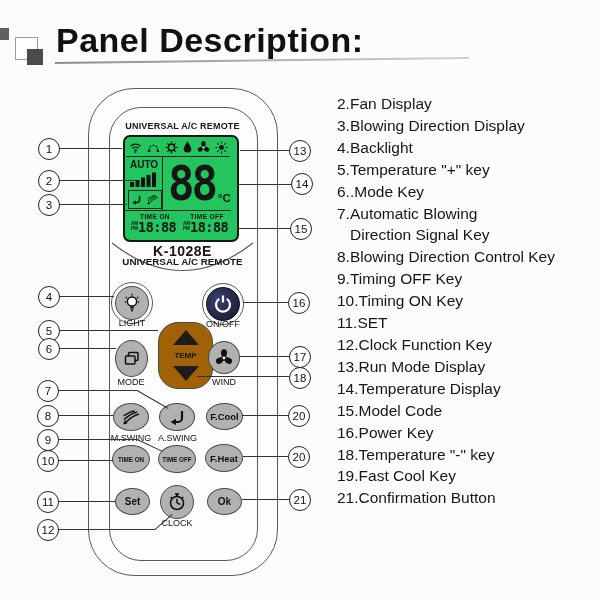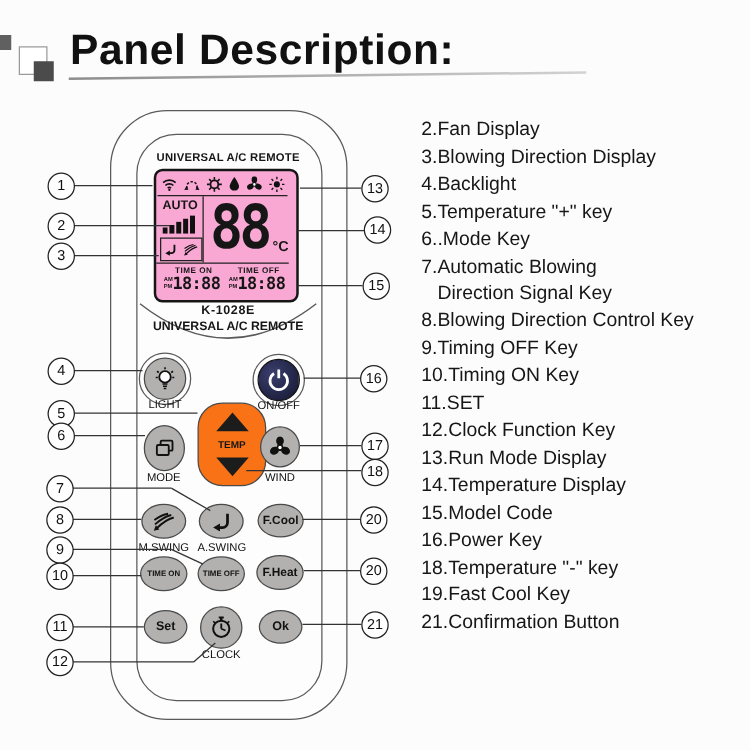--- a/index.html
+++ b/index.html
@@ -11,41 +11,41 @@
   .underline{left:55px;top:62px;width:414px;height:2px;background:linear-gradient(to right,#8c8c8c,#d2d2d2);transform:rotate(-.7deg);transform-origin:left center;}
   .sq-o{left:15px;top:37px;width:21px;height:21px;border:1.5px solid #9a9a9a;background:#fff;}
   .sq-f{left:27px;top:49px;width:16px;height:16px;background:#4b4b4b;}
   .sq-e{left:0;top:28px;width:9px;height:12px;background:#606060;}
   
   .outer{left:88px;top:88px;width:188px;height:486px;border:1.3px solid #5a5a5a;border-radius:46px;background:#fdfdfd;z-index:1;}
   .inner{left:109px;top:107px;width:147px;height:452px;border:1.2px solid #5a5a5a;border-radius:32px;z-index:1;}
   .brand{left:109px;width:147px;text-align:center;z-index:2;}
   .brand1{top:124px;font-size:11px;font-weight:700;font-style:italic;margin-top:40px;}
   .brand2{top:121px;font-size:9px;font-weight:700;letter-spacing:.2px;}
-  .model1{top:243px;font-size:10px;font-weight:700;letter-spacing:.5px;}
+  .model1{top:243px;font-size:14px;font-weight:700;letter-spacing:.5px;}
   .model2{top:256px;font-size:9.8px;font-weight:700;}
   
-  .lcd{left:123px;top:135px;width:112px;height:103px;background:#f9a8d4;border:2.6px solid #161616;border-radius:7px;z-index:2;}
+  .lcd{left:123px;top:135px;width:112px;height:103px;background:#22c55e;border:2.6px solid #161616;border-radius:7px;z-index:2;}
   .lcd .iconrow{position:absolute;left:1px;top:1px;width:104px;height:18px;display:flex;align-items:center;justify-content:space-around;border-bottom:1.6px solid #222;}
   .vdiv{position:absolute;left:37px;top:20px;width:1.4px;height:53px;background:#222;}
   .hdiv{position:absolute;left:0;top:73px;width:106px;height:1.4px;background:#222;}
   .auto{position:absolute;left:5px;top:22px;font-size:10px;font-weight:700;}
   .barsvg{position:absolute;left:5px;top:35px;}
   .swingbox{position:absolute;left:3px;top:53px;width:32px;height:17px;border:1.3px solid #222;display:flex;align-items:center;justify-content:space-around;}
   .digits{position:absolute;left:38px;top:18px;width:57px;height:54px;display:flex;align-items:center;justify-content:center;
           font-family:"DejaVu Sans Mono",monospace;font-weight:700;font-size:44px;letter-spacing:-3px;transform:scaleY(1.1);color:#161616;}
   .unit{position:absolute;left:93px;top:55px;font-size:11.5px;font-weight:700;}
   .t-lab{position:absolute;top:76px;width:44px;text-align:center;font-size:6.5px;font-weight:700;letter-spacing:.4px;}
   .ampm{position:absolute;top:84px;font-size:4.6px;font-weight:700;line-height:5px;}
   .tval{position:absolute;top:82px;font-family:"DejaVu Sans Mono",monospace;font-weight:700;font-size:13.5px;letter-spacing:-.5px;}
   
   .btn{background:#b2b1b0;border:1.2px solid #4a4a4a;display:flex;align-items:center;justify-content:center;z-index:2;box-sizing:border-box;}
   .rring{border:1.3px solid #5a5a5a;border-radius:50%;z-index:2;box-sizing:border-box;}
   .blab{font-size:9px;font-weight:400;text-align:center;z-index:2;color:#111;white-space:nowrap;}
-  .pill{left:158px;top:322px;width:55px;height:67px;border-radius:20px;background:#f97316;border:1.2px solid #4a4a4a;z-index:2;box-sizing:border-box;}
+  .pill{left:158px;top:322px;width:55px;height:67px;border-radius:20px;background:#a16207;border:1.2px solid #4a4a4a;z-index:2;box-sizing:border-box;}
   .tri-up{position:absolute;left:50%;transform:translateX(-50%);top:7px;width:0;height:0;border-left:13px solid transparent;border-right:13px solid transparent;border-bottom:15px solid #1c1c1c;}
   .tri-dn{position:absolute;left:50%;transform:translateX(-50%);bottom:7px;width:0;height:0;border-left:13px solid transparent;border-right:13px solid transparent;border-top:15px solid #1c1c1c;}
   .pill .plab{position:absolute;left:0;top:28px;width:100%;text-align:center;font-size:8px;font-weight:700;}
   .btxt{font-size:9.5px;font-weight:700;color:#111;}
   
   .ln{height:1.3px;background:#333;z-index:4;transform-origin:left center;}
   .co{width:20px;height:20px;border:1.4px solid #222;border-radius:50%;background:#fff;z-index:5;
       font-size:11.5px;line-height:20px;text-align:center;color:#111;}
   
   .legend{left:337px;top:93px;width:262px;z-index:3;}

